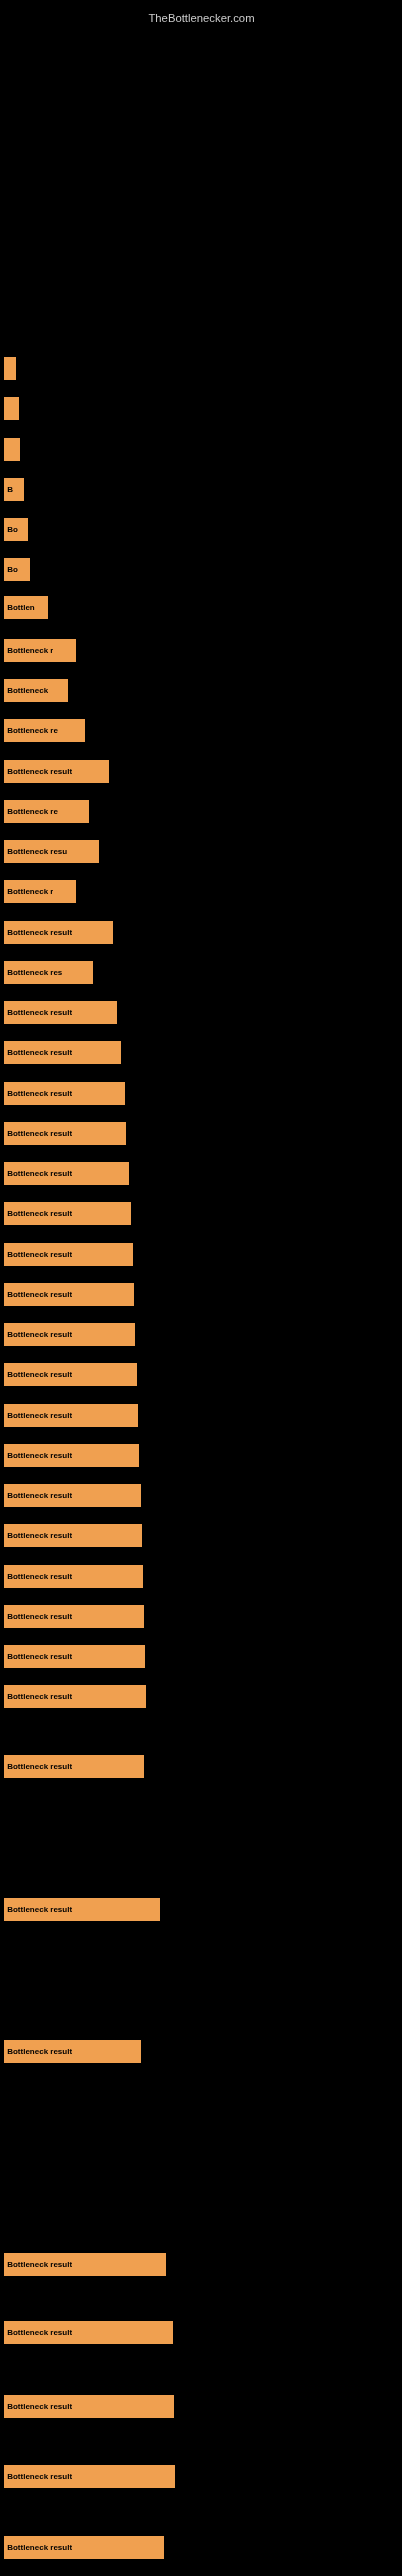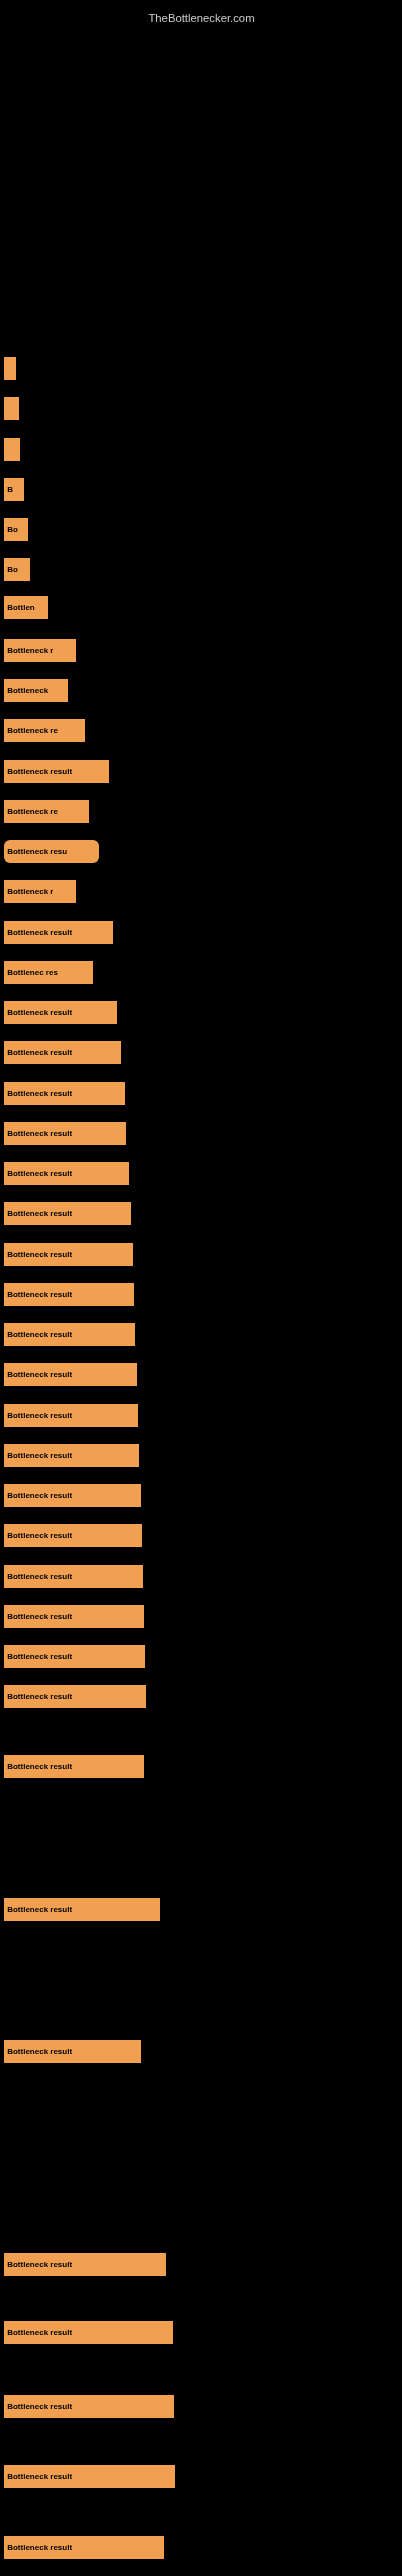--- a/index.html
+++ b/index.html
@@ -87,37 +87,37 @@
       <div style="background-color: rgb(240, 160, 80); height: 22.5px; width: 105px; display: flex; align-items: center; padding-left: 3.2px; min-width: 6.4px;">
         <span style="color: rgb(0, 0, 0); font-size: 8px; font-weight: bold; white-space: nowrap; overflow: hidden;">Bottleneck result</span>
       </div>
     </div>
     <div style="position: absolute; top: 797px; left: 0px; right: 0px; padding: 0px 0px 0px 4px; height: 29px; display: flex; align-items: center;">
       <div style="background-color: rgb(240, 160, 80); height: 22.5px; width: 85px; display: flex; align-items: center; padding-left: 3.2px; min-width: 6.4px;">
         <span style="color: rgb(0, 0, 0); font-size: 8px; font-weight: bold; white-space: nowrap; overflow: hidden;">Bottleneck re</span>
       </div>
     </div>
     <div style="position: absolute; top: 837px; left: 0px; right: 0px; padding: 0px 0px 0px 4px; height: 29px; display: flex; align-items: center;">
-      <div style="background-color: rgb(240, 160, 80); height: 22.5px; width: 95px; display: flex; align-items: center; padding-left: 3.2px; min-width: 6.4px; border-radius: 6px;">
+      <div style="background-color: rgb(240, 160, 80); height: 22.5px; width: 95px; display: flex; align-items: center; padding-left: 3.2px; min-width: 6.4px;">
         <span style="color: rgb(0, 0, 0); font-size: 8px; font-weight: bold; white-space: nowrap; overflow: hidden;">Bottleneck resu</span>
       </div>
     </div>
     <div style="position: absolute; top: 877px; left: 0px; right: 0px; padding: 0px 0px 0px 4px; height: 29px; display: flex; align-items: center;">
       <div style="background-color: rgb(240, 160, 80); height: 22.5px; width: 72px; display: flex; align-items: center; padding-left: 3.2px; min-width: 6.4px;">
         <span style="color: rgb(0, 0, 0); font-size: 8px; font-weight: bold; white-space: nowrap; overflow: hidden;">Bottleneck r</span>
       </div>
     </div>
     <div style="position: absolute; top: 918px; left: 0px; right: 0px; padding: 0px 0px 0px 4px; height: 29px; display: flex; align-items: center;">
       <div style="background-color: rgb(240, 160, 80); height: 22.5px; width: 109px; display: flex; align-items: center; padding-left: 3.2px; min-width: 6.4px;">
         <span style="color: rgb(0, 0, 0); font-size: 8px; font-weight: bold; white-space: nowrap; overflow: hidden;">Bottleneck result</span>
       </div>
     </div>
     <div style="position: absolute; top: 958px; left: 0px; right: 0px; padding: 0px 0px 0px 4px; height: 29px; display: flex; align-items: center;">
       <div style="background-color: rgb(240, 160, 80); height: 22.5px; width: 89px; display: flex; align-items: center; padding-left: 3.2px; min-width: 6.4px;">
-        <span style="color: rgb(0, 0, 0); font-size: 8px; font-weight: bold; white-space: nowrap; overflow: hidden;">Bottlenec res</span>
+        <span style="color: rgb(0, 0, 0); font-size: 8px; font-weight: bold; white-space: nowrap; overflow: hidden;">Bottleneck res</span>
       </div>
     </div>
     <div style="position: absolute; top: 998px; left: 0px; right: 0px; padding: 0px 0px 0px 4px; height: 29px; display: flex; align-items: center;">
       <div style="background-color: rgb(240, 160, 80); height: 22.5px; width: 113px; display: flex; align-items: center; padding-left: 3.2px; min-width: 6.4px;">
         <span style="color: rgb(0, 0, 0); font-size: 8px; font-weight: bold; white-space: nowrap; overflow: hidden;">Bottleneck result</span>
       </div>
     </div>
     <div style="position: absolute; top: 1038px; left: 0px; right: 0px; padding: 0px 0px 0px 4px; height: 29px; display: flex; align-items: center;">
       <div style="background-color: rgb(240, 160, 80); height: 22.5px; width: 117px; display: flex; align-items: center; padding-left: 3.2px; min-width: 6.4px;">
         <span style="color: rgb(0, 0, 0); font-size: 8px; font-weight: bold; white-space: nowrap; overflow: hidden;">Bottleneck result</span>

